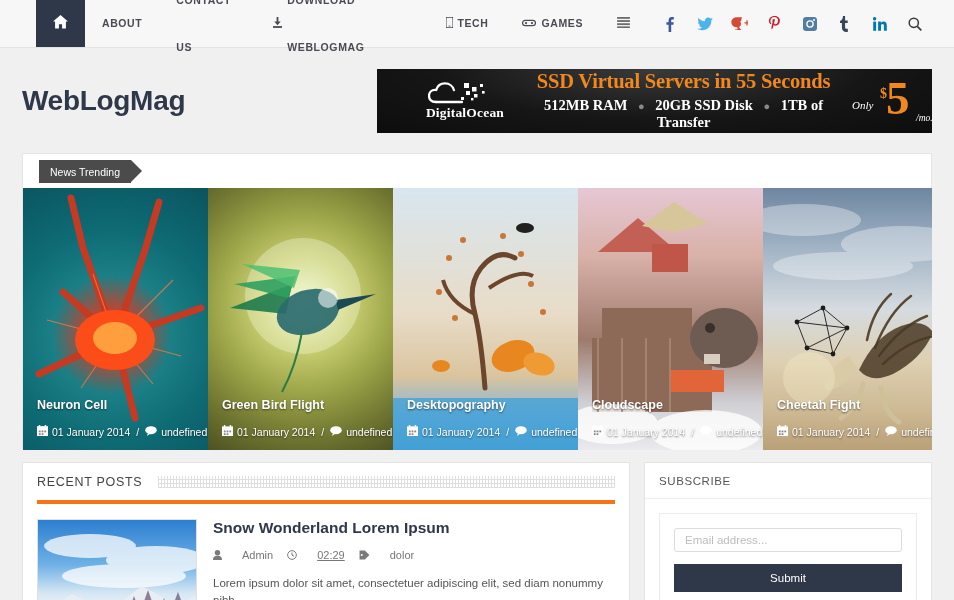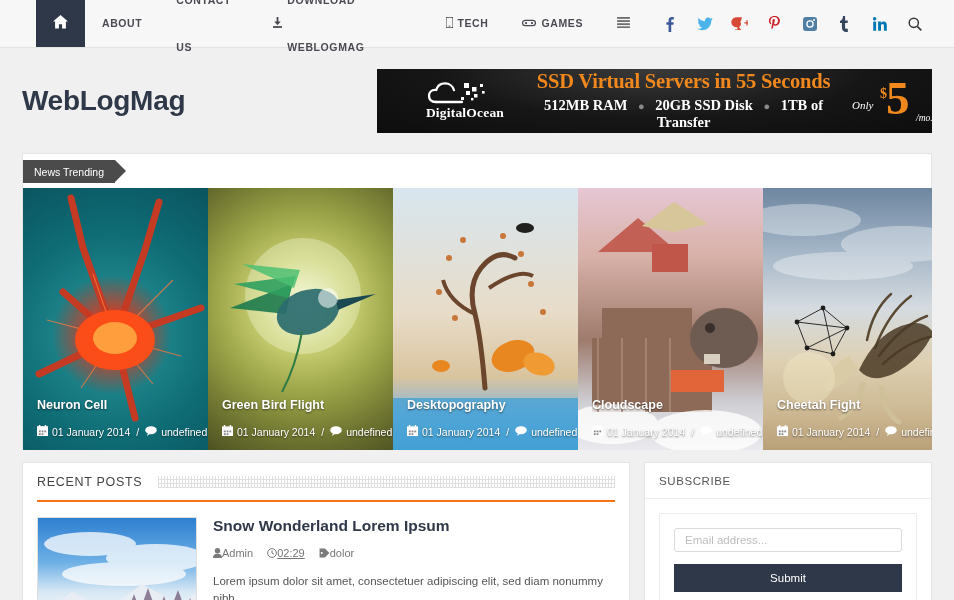--- a/index.html
+++ b/index.html
@@ -78,21 +78,21 @@
   }
   .ad-mo{position:absolute;left:66px;top:44px;color:#fff;font-size:9.5px;font-family:"Liberation Serif",serif;font-style:italic;}
 
   
   .trending{
     margin:0 22px;background:#fff;border:1px solid #e4e4e4;border-bottom:none;
     height:296px;box-sizing:border-box;position:relative;
   }
   .trend-head{height:34px;position:relative;}
   .trend-tab{
-    position:absolute;left:0;top:6px;height:23px;background:#4b4b4b;color:#fff;
+    position:absolute;left:16px;top:6px;height:23px;background:#4b4b4b;color:#fff;
     font-size:10.5px;display:flex;align-items:center;padding:0 11px;
   }
   .trend-tab:after{
     content:"";position:absolute;right:-11px;top:0;width:0;height:0;
     border-top:11.5px solid transparent;border-bottom:11.5px solid transparent;
     border-left:11px solid #4b4b4b;
   }
   .slider{
     position:absolute;left:0;top:34px;right:-1px;height:262px;overflow:hidden;display:flex;
   }
@@ -111,37 +111,37 @@
 
   
   .content{
     margin:13px 22px 0;display:flex;gap:14px;
   }
   .main-col{
     flex:0 0 608px;background:#fff;border:1px solid #e4e4e4;box-sizing:border-box;
     padding:0 14px;height:175px;
   }
   .sec-head{
-    display:flex;align-items:center;height:37px;border-bottom:2px solid #f97316;gap:16px;
+    display:flex;align-items:center;height:37px;border-bottom:4px solid #f97316;gap:16px;
   }
   .sec-title{font-size:12.5px;letter-spacing:.7px;color:#444;white-space:nowrap;}
   .sec-pattern{
     flex:1 1 auto;height:12px;
     background-image:repeating-linear-gradient(90deg,#dcdcdc 0 1px,transparent 1px 3px),
                      repeating-linear-gradient(0deg,#dcdcdc 0 1px,transparent 1px 4px);
     opacity:.9;
   }
   .post{display:flex;gap:16px;padding-top:15px;}
   .thumb{
     flex:0 0 160px;height:120px;border:1px solid #e0e0e0;box-sizing:border-box;overflow:hidden;position:relative;
   }
   .post-body{flex:1 1 auto;min-width:0;}
   .post-title{font-size:15.5px;font-weight:bold;color:#2f3848;margin:0 0 12px;}
   .post-meta{display:flex;align-items:center;gap:14px;font-size:11px;color:#777;margin-bottom:14px;}
-  .post-meta span{display:inline-flex;align-items:center;gap:0;}
+  .post-meta span{display:inline-flex;align-items:center;gap:20px;}
   .post-meta .lnk{text-decoration:underline;color:#777;}
   .post-ex{font-size:11.5px;color:#555;line-height:1.5;}
 
   .side-col{flex:1 1 auto;background:#fff;border:1px solid #e4e4e4;box-sizing:border-box;height:175px;}
   .side-head{
     height:35px;display:flex;align-items:center;padding:0 14px;border-bottom:1px solid #ececec;
     font-size:11.5px;letter-spacing:.6px;color:#555;
   }
   .side-body{padding:14px;}
   .sub-box{border:1px solid #ececec;padding:14px;}

